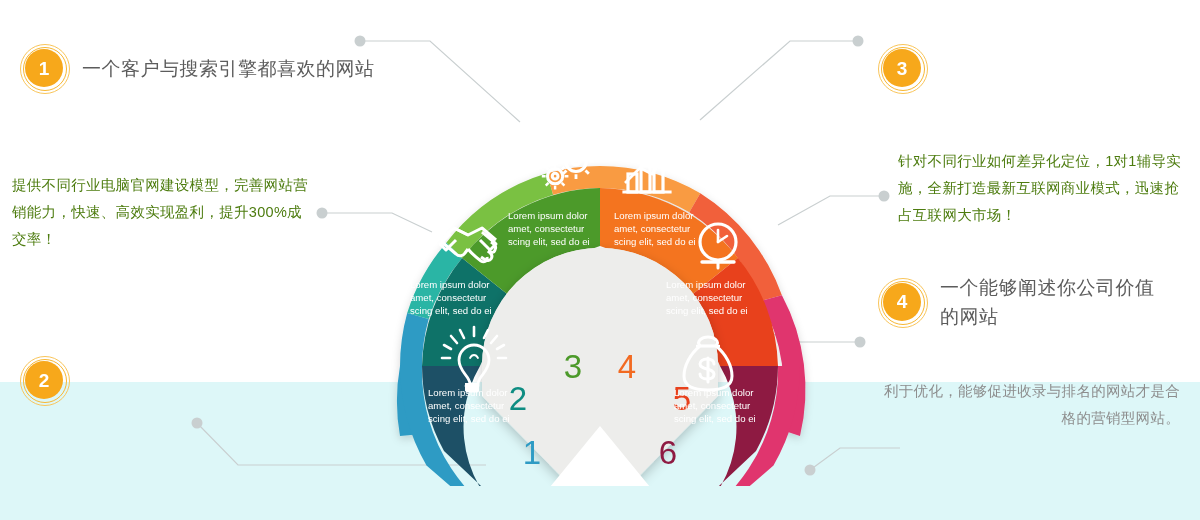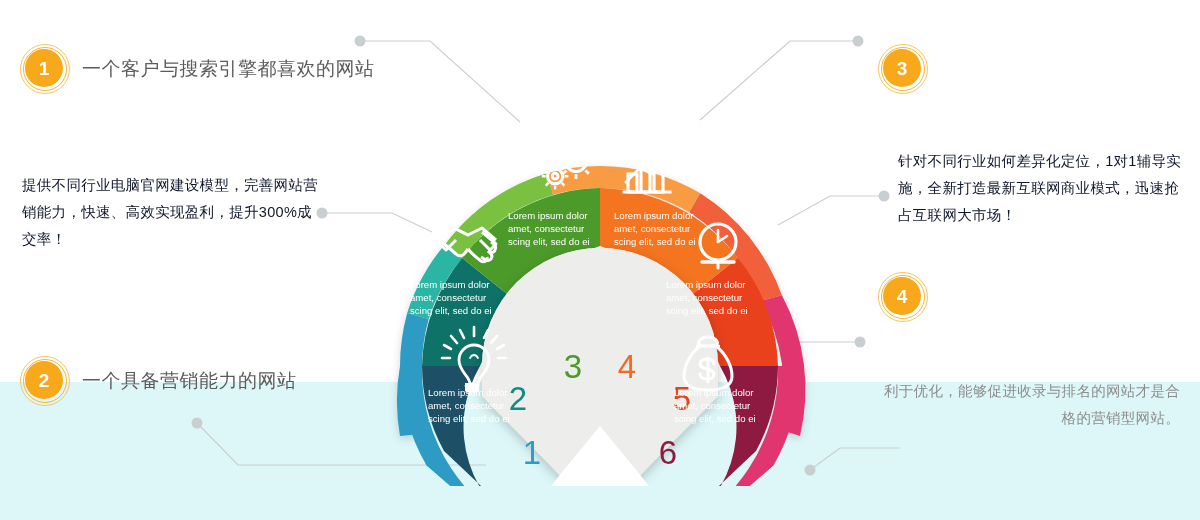--- a/index.html
+++ b/index.html
@@ -37,27 +37,27 @@
   }
   .badge .ring1{ left:1px;  top:1px;  width:44px; height:44px; }
   .badge .ring2{ left:-2px; top:-2px; width:50px; height:50px; border-color:#f9c55a; }
   .badge .ring3{ left:6px;  top:6px;  width:33px; height:33px; border-color:#fbd488; }
 
   .callout-head{ display:flex; align-items:center; gap:14px; }
   .callout-title{
     font-size:19px; color:#5c5c5c; line-height:1.5; letter-spacing:.5px;
   }
   .callout-body{
-    font-size:14.5px; color:#0f172a; line-height:1.85; letter-spacing:.3px;
+    font-size:14.5px; color:#4d7c0f; line-height:1.85; letter-spacing:.3px;
   }
   .callout-body.dark{ color:#8d8d8d; }
 
   #callout-1{ left:22px;  top:46px;  width:380px; }
   #callout-1 .callout-title{ max-width:330px; }
-  #desc-1{ position:absolute; left:22px; top:172px; width:300px; z-index:3; }
+  #desc-1{ position:absolute; left:12px; top:172px; width:300px; z-index:3; }
   #callout-2{ left:22px;  top:358px; width:400px; }
   #callout-3{ left:880px; top:46px;  width:300px; }
   #desc-3{ position:absolute; left:898px; top:148px; width:290px; z-index:3; }
   #callout-4{ left:880px; top:274px; width:300px; }
   #callout-4 .callout-title{ max-width:215px; }
   #desc-4{ position:absolute; left:880px; top:378px; width:300px; z-index:3;text-align:right; }
 
   
   #wheel{ position:absolute; left:370px; top:96px; width:460px; height:390px; z-index:4; }
 
@@ -116,21 +116,20 @@
 <div class="callout-body" id="desc-1">提供不同行业电脑官网建设模型，完善网站营销能力，快速、高效实现盈利，提升300%成交率！</div>
 
 <div class="callout" id="callout-2">
   <div class="callout-head">
     <div class="badge">
       <div class="ring2"></div>
       <div class="ring1"></div>
       <div class="ring3"></div>
       <div class="disc">2</div>
     </div>
-    <div class="callout-title">一个具备营销能力的网站</div>
   </div>
 </div>
 
 <div class="callout" id="callout-3">
   <div class="callout-head">
     <div class="badge">
       <div class="ring2"></div>
       <div class="ring1"></div>
       <div class="ring3"></div>
       <div class="disc">3</div>
@@ -140,20 +139,21 @@
 <div class="callout-body" id="desc-3">针对不同行业如何差异化定位，1对1辅导实施，全新打造最新互联网商业模式，迅速抢占互联网大市场！</div>
 
 <div class="callout" id="callout-4">
   <div class="callout-head">
     <div class="badge">
       <div class="ring2"></div>
       <div class="ring1"></div>
       <div class="ring3"></div>
       <div class="disc">4</div>
     </div>
+    <div class="callout-title">一个能够阐述你公司价值的网站</div>
   </div>
 </div>
 <div class="callout-body dark" id="desc-4">利于优化，能够促进收录与排名的网站才是合格的营销型网站。</div>
 
 <svg id="wheel" viewBox="0 0 460 390" xmlns="http://www.w3.org/2000/svg">
   <defs>
     <filter id="hubshadow" x="-30%" y="-30%" width="160%" height="160%">
       <feDropShadow dx="0" dy="4" stdDeviation="6" flood-color="#000" flood-opacity="0.22"></feDropShadow>
     </filter>
     <filter id="ringshadow" x="-20%" y="-20%" width="140%" height="140%">

